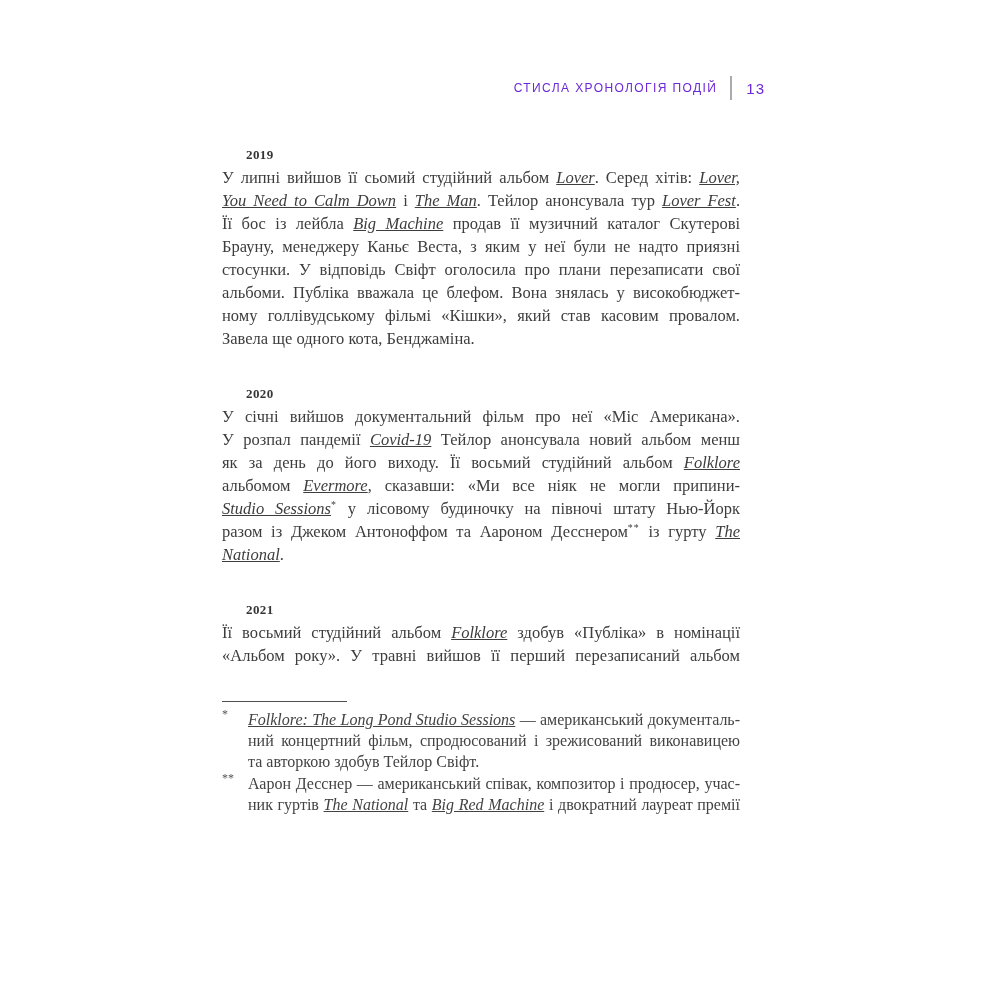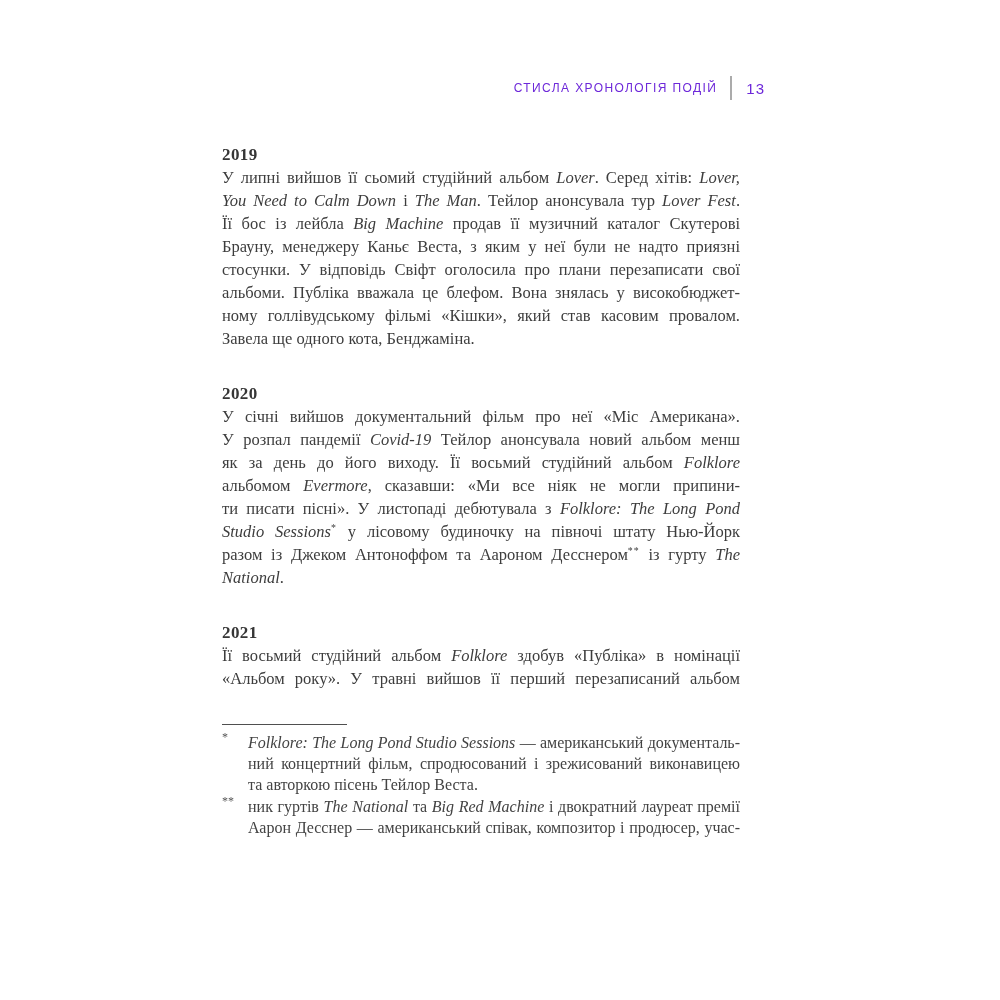--- a/index.html
+++ b/index.html
@@ -25,30 +25,30 @@
   .vbar{width:2px;height:24px;background:#ababab;margin:0 14px 0 13px;}
   .pageno{font-size:15px;letter-spacing:1px;}
 
   
   .content{
     position:absolute;left:222px;top:143px;width:518px;
     color:#3d3d3d;
   }
   .section + .section{margin-top:32px;}
   .year{
-    font-weight:700;font-size:17px;line-height:23px;
-    color:#363636;letter-spacing:0.4px;
+    font-weight:700;font-size:13px;line-height:23px;
+    color:#363636;letter-spacing:0.4px;margin-left:24px;
   }
   .body-line{
     font-size:16.5px;line-height:23px;
     text-align:justify;text-align-last:justify;
     white-space:normal;
   }
   .body-line.end{text-align-last:left;}
-  .it{font-style:italic;}
+  .it{font-style:italic;text-decoration:underline;}
   .sup{font-size:60%;vertical-align:super;line-height:0;letter-spacing:1px;}
 
   
   .fn-rule{
     width:125px;height:0;
     border-top:1.5px solid #4f4f4f;
     margin:34px 0 7px 0;
   }
   .fn{display:flex;color:#434343;}
   .fn + .fn{margin-top:1px;}
@@ -87,44 +87,43 @@
           <div class="body-line"><span>альбоми. Публіка вважала це блефом. Вона знялась у високобюджет-</span></div>
           <div class="body-line"><span>ному голлівудському фільмі «Кішки», який став касовим провалом.</span></div>
           <div class="body-line end"><span>Завела ще одного кота, Бенджаміна.</span></div>
         </section>
         <section class="section">
           <div class="year">2020</div>
           <div class="body-line"><span>У січні вийшов документальний фільм про неї «Міс Американа».</span></div>
           <div class="body-line"><span>У розпал пандемії </span><span class="it">Covid-19</span><span> Тейлор анонсувала новий альбом менш</span></div>
           <div class="body-line"><span>як за день до його виходу. Її восьмий студійний альбом </span><span class="it">Folklore</span></div>
           <div class="body-line"><span>альбомом </span><span class="it">Evermore</span><span>, сказавши: «Ми все ніяк не могли припини-</span></div>
-          <div class="body-line"><span>ти писати пісні». У листопаді дебютувала з </span><span class="it">Folklore: The Long Pond</span></div>
           <div class="body-line"><span class="it">Studio Sessions</span><span class="sup">*</span><span> у лісовому будиночку на півночі штату Нью-Йорк</span></div>
           <div class="body-line"><span>разом із Джеком Антоноффом та Аароном Десснером</span><span class="sup">**</span><span> із гурту </span><span class="it">The</span></div>
           <div class="body-line end"><span class="it">National</span><span>.</span></div>
         </section>
         <section class="section">
           <div class="year">2021</div>
           <div class="body-line"><span>Її восьмий студійний альбом </span><span class="it">Folklore</span><span> здобув «Публіка» в номінації</span></div>
           <div class="body-line"><span>«Альбом року». У травні вийшов її перший перезаписаний альбом</span></div>
         </section>
       </div>
     <div class="fn-rule"></div>
     <div>
         <div class="fn">
           <div class="fn-marker">*</div>
           <div class="fn-lines">
             <div class="fn-line"><span class="it">Folklore: The Long Pond Studio Sessions</span><span> — американський документаль-</span></div>
             <div class="fn-line"><span>ний концертний фільм, спродюсований і зрежисований виконавицею</span></div>
-            <div class="fn-line end"><span>та авторкою пісень Тейлор Веста.</span></div>
+            <div class="fn-line end"><span>та авторкою здобув Тейлор Свіфт.</span></div>
           </div>
         </div>
         <div class="fn">
           <div class="fn-marker">**</div>
           <div class="fn-lines">
+            <div class="fn-line"><span>Аарон Десснер — американський співак, композитор і продюсер, учас-</span></div>
             <div class="fn-line"><span>ник гуртів </span><span class="it">The National</span><span> та </span><span class="it">Big Red Machine</span><span> і двократний лауреат премії</span></div>
-            <div class="fn-line"><span>Аарон Десснер — американський співак, композитор і продюсер, учас-</span></div>
           </div>
         </div>
       </div>
   </div>
 
 </div>
 
 </body></html>

